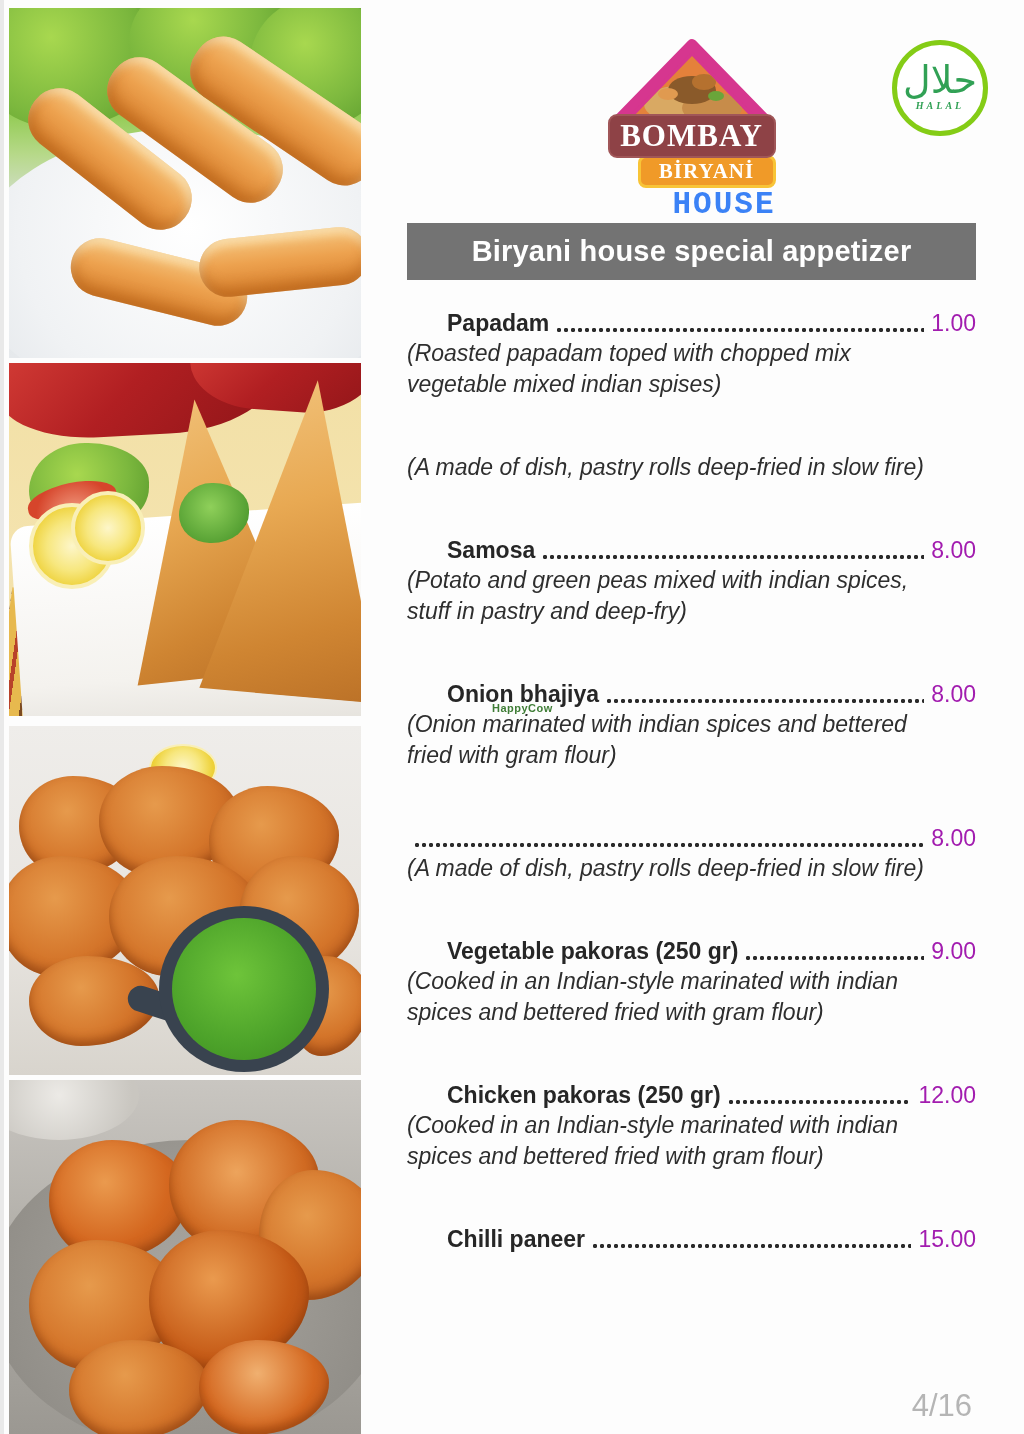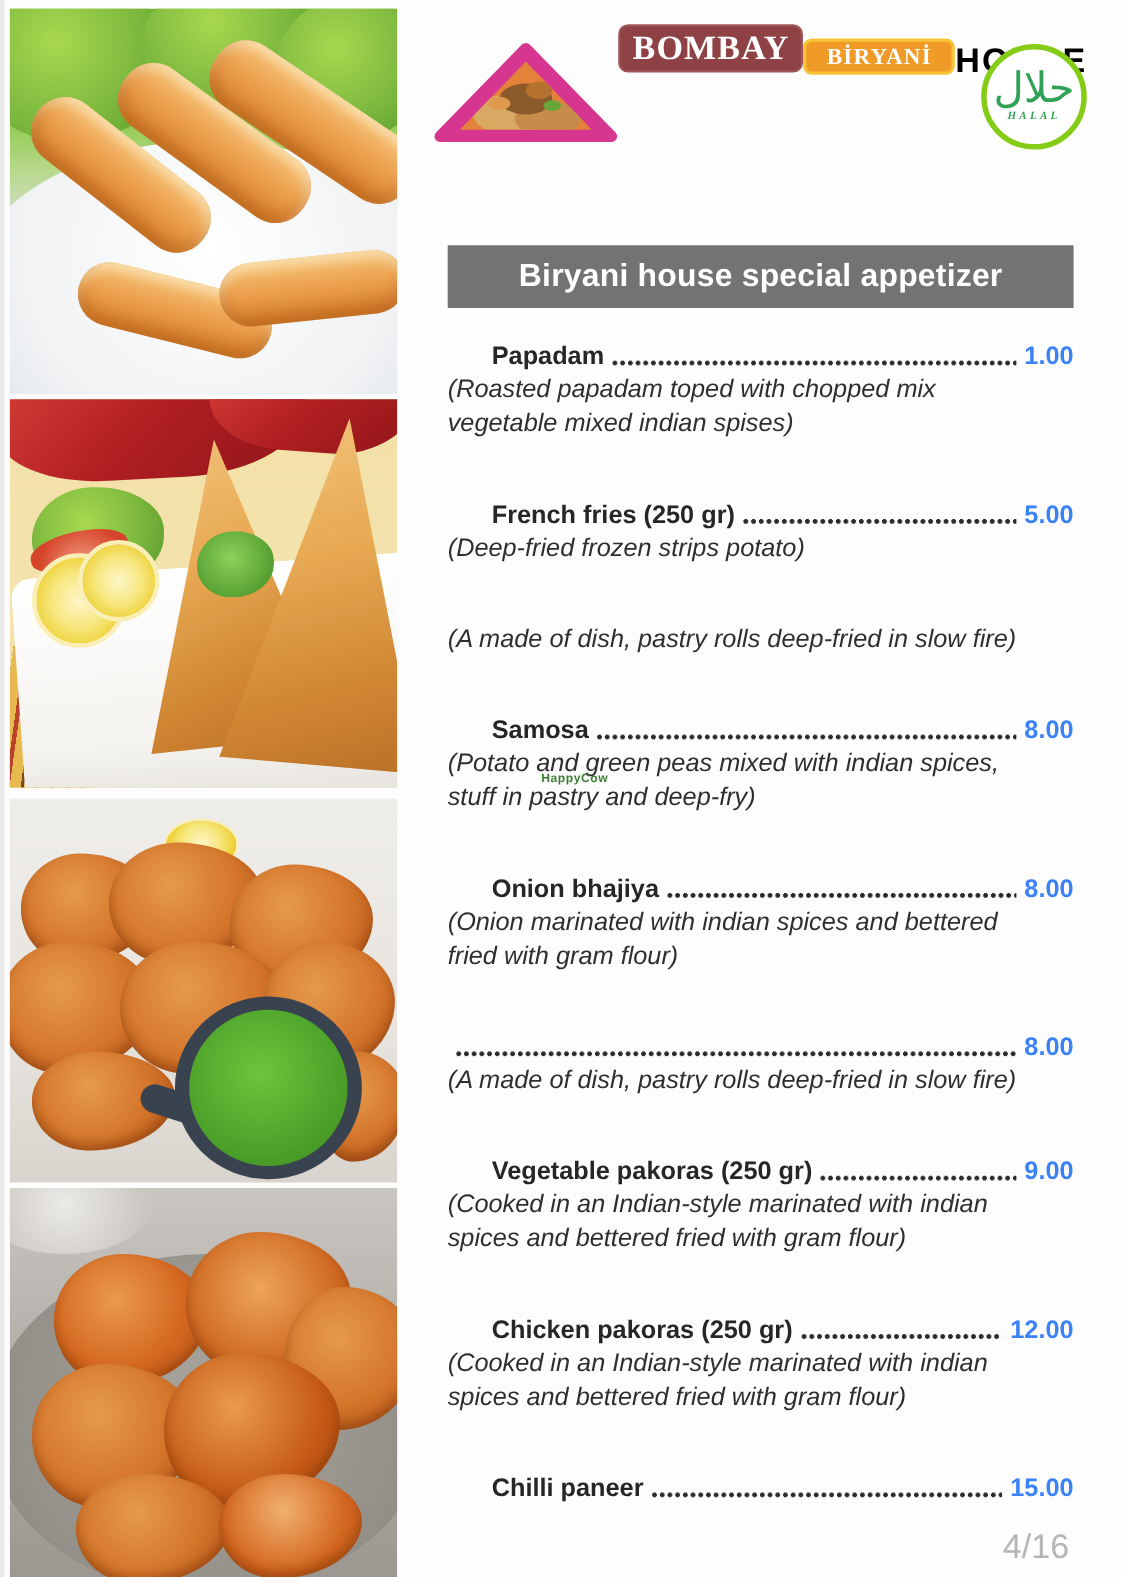--- a/index.html
+++ b/index.html
@@ -18,43 +18,43 @@
   .blob{position:absolute;border-radius:48% 52% 55% 45%/55% 45% 52% 48%;}
   .roll{position:absolute;border-radius:30px;background:linear-gradient(180deg,#f6c67e 0%,#eda24f 45%,#d87f2c 100%);box-shadow:inset 0 -8px 14px rgba(160,80,10,.45), inset 0 6px 10px rgba(255,240,200,.7);}
   .lettuce{background:radial-gradient(circle at 40% 35%,#a8d84f 0%,#7cb83e 55%,#55962a 100%);}
   .plate-w{position:absolute;background:radial-gradient(circle at 50% 35%,#ffffff 0%,#f0f2f4 60%,#dfe3e7 100%);border-radius:50%;}
   .samosa{position:absolute;clip-path:polygon(50% 2%,2% 98%,98% 98%);background:linear-gradient(160deg,#f3c680 0%,#e8a953 40%,#cf8532 75%,#b96f26 100%);}
   .lemon{position:absolute;border-radius:50%;background:radial-gradient(circle,#fdf6c9 0%,#f7e77e 45%,#eed23c 75%,#e7c42a 100%);border:4px solid #f9efb7;}
   .pak{position:absolute;border-radius:45% 55% 60% 40%/50% 45% 55% 50%;background:radial-gradient(circle at 40% 35%,#e69a4c 0%,#d4752a 55%,#b5541a 100%);box-shadow:inset 0 -6px 10px rgba(120,50,8,.5);}
   .redcloth{position:absolute;background:linear-gradient(135deg,#d23b35 0%,#b11f22 45%,#8f1518 100%);border-radius:0 0 40% 35%/0 0 60px 45px;}
   
   .logo-wrap{position:absolute;left:403px;top:38px;width:569px;display:flex;justify-content:center;}
-  .logo{display:flex;flex-direction:row;align-items:flex-start;}
+  .logo{display:flex;flex-direction:column;align-items:flex-end;}
   .logo-bombay{width:168px;height:44px;margin-top:-16px;z-index:3;background:#8e4246;border:2px solid #a05658;border-radius:9px;display:flex;align-items:center;justify-content:center;box-sizing:border-box;
     font-family:"Liberation Serif",serif;font-weight:bold;font-size:31px;color:#fff;letter-spacing:1px;}
   .logo-biryani{width:138px;height:33px;margin-top:-3px;z-index:2;background:#f09a28;border:3px solid #f8c437;border-radius:8px;display:flex;align-items:center;justify-content:center;box-sizing:border-box;
     font-family:"Liberation Serif",serif;font-weight:bold;font-size:21px;color:#fff;letter-spacing:1px;}
-  .logo-house{margin-top:1px;font-family:Liberation Sans, sans-serif;font-weight:bold;font-size:31px;color:#000000;letter-spacing:2px;line-height:1;}
+  .logo-house{margin-top:1px;font-family:Liberation Mono, monospace;font-weight:bold;font-size:31px;color:#3b82f6;letter-spacing:2px;line-height:1;}
   
   .halal{position:absolute;left:888px;top:40px;width:96px;height:96px;border:5px solid #84cc16;border-radius:50%;box-sizing:border-box;
     display:flex;flex-direction:column;align-items:center;justify-content:center;background:#fff;}
   .halal-ar{font-family:"DejaVu Sans",sans-serif;font-size:38px;line-height:1;color:#31a155;margin-top:-4px;}
   .halal-en{font-family:"Liberation Serif",serif;font-size:10px;font-weight:bold;letter-spacing:3px;color:#31a155;margin-top:1px;font-style:italic;}
   
   .banner{position:absolute;left:403px;top:223px;width:569px;height:57px;background:#737373;display:flex;align-items:center;justify-content:center;}
   .banner-title{color:#fff;font-weight:bold;font-size:29px;letter-spacing:.2px;}
   
   .menu{position:absolute;left:403px;top:308px;width:569px;}
   .menu-item{margin-bottom:52px;}
   .item-line{display:flex;align-items:baseline;}
   .item-name{font-weight:bold;font-size:23px;line-height:30px;white-space:nowrap;color:#262626;margin-left:40px;}
   .item-dots{flex:1;align-self:flex-end;height:6px;margin:0 7px 5px 7px;
     background-image:radial-gradient(circle at 3px 3px,#2b2b2b 1.9px,transparent 2.4px);
     background-size:7px 6px;background-repeat:repeat-x;background-position:left bottom;}
-  .item-price{font-weight:bold;font-size:23px;line-height:30px;white-space:nowrap;color:#3b82f6;}
+  .item-price{font-weight:normal;font-size:23px;line-height:30px;white-space:nowrap;color:#a21caf;}
   .item-desc{font-style:italic;font-size:23px;line-height:31px;color:#2e2e2e;max-width:522px;}
   
   .watermark{position:absolute;left:488px;top:702px;font-size:11px;font-weight:bold;color:#3f7d36;letter-spacing:.5px;}
   .page-num{position:absolute;right:52px;top:1388px;font-size:31px;color:#b5b5b5;}
 </style>
 </head>
 <body>
 
 <div class="photo" id="photo1">
   <div class="blob lettuce ph" style="left:-30px;top:-20px;width:180px;height:140px;"></div>
@@ -148,28 +148,20 @@
 <div class="menu">
   <div class="menu-item">
     <div class="item-line">
       <span class="item-name">Papadam</span>
       <span class="item-dots"></span>
       <span class="item-price">1.00</span>
     </div>
     <div class="item-desc">(Roasted papadam toped with chopped mix vegetable mixed indian spises)</div>
   </div>
 
-  <div class="menu-item">
-    <div class="item-line">
-      <span class="item-name">French fries (250 gr)</span>
-      <span class="item-dots"></span>
-      <span class="item-price">5.00</span>
-    </div>
-    <div class="item-desc">(Deep-fried frozen strips potato)</div>
-  </div>
 
   <div class="menu-item">
     <div class="item-desc">(A made of dish, pastry rolls deep-fried in slow fire)</div>
   </div>
 
   <div class="menu-item">
     <div class="item-line">
       <span class="item-name">Samosa</span>
       <span class="item-dots"></span>
       <span class="item-price">8.00</span>

